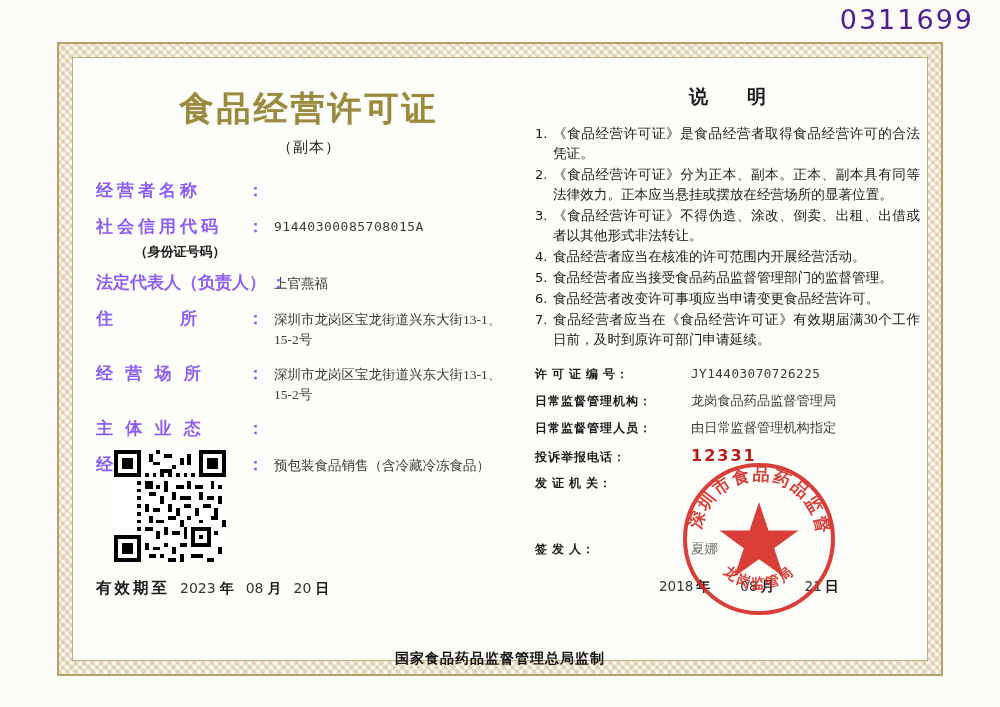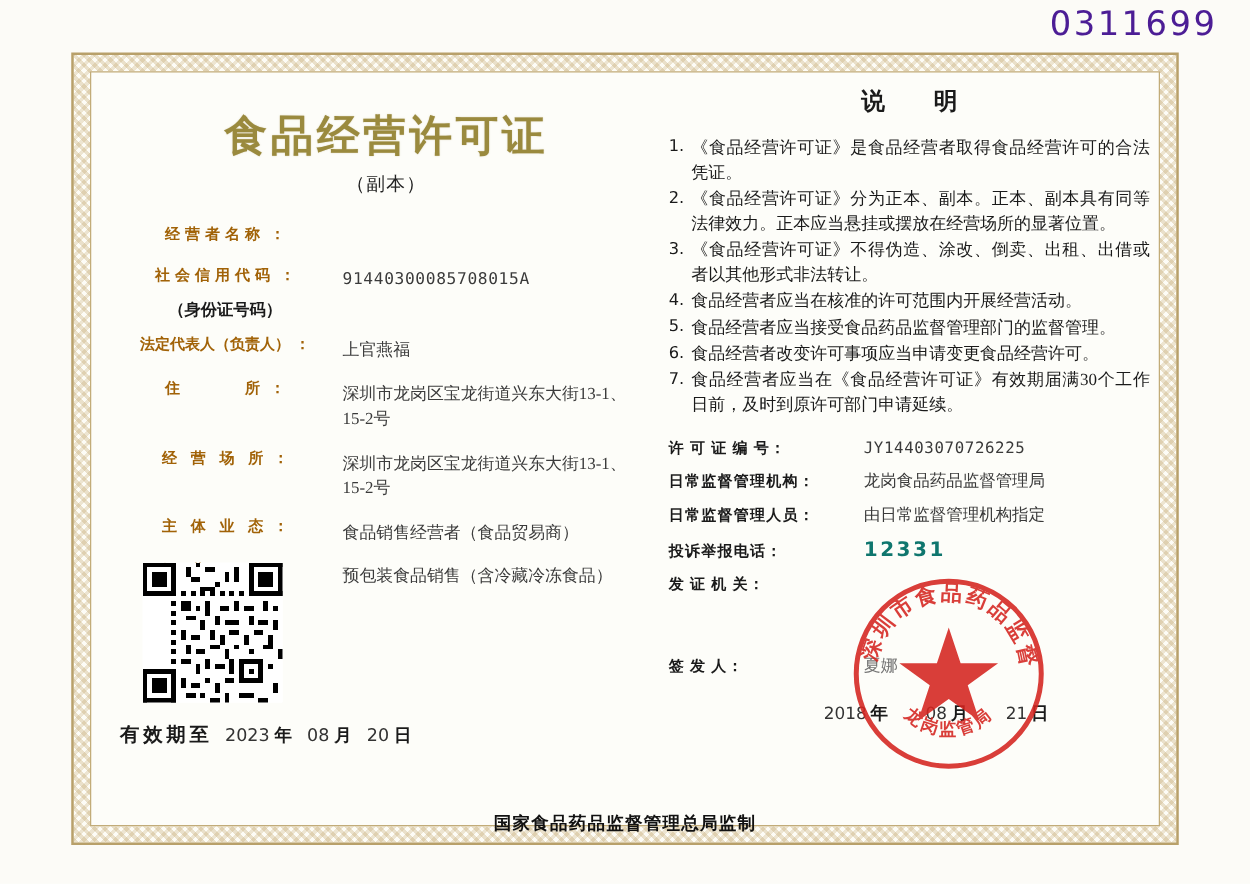--- a/index.html
+++ b/index.html
@@ -92,26 +92,26 @@
   }
   .field-row {
     display: flex;
     align-items: flex-start;
     margin-bottom: 13px;
     min-height: 20px;
   }
   .field-label {
     width: 168px;
     flex: 0 0 168px;
-    font-size: 12px;
-    font-weight: bold;
-    color: #a16207;
+    font-size: 17px;
+    font-weight: bold;
+    color: #8b5cf6;
     letter-spacing: 0px;
     display: flex;
-    justify-content: center;
+    justify-content: space-between;
     white-space: nowrap;
   }
   .field-label.tight {
     letter-spacing: 0;
   }
   .field-label .colon {
     margin-left: 4px;
   }
   .label-text {
     display: inline-block;
@@ -169,21 +169,21 @@
   }
   .validity .vunit {
     font-size: 14px;
     font-weight: bold;
     margin-right: 2px;
   }
   
   .right-col {
     position: absolute;
     left: 455px;
-    top: 6px;
+    top: 22px;
     width: 385px;
   }
   .notes-title {
     text-align: center;
     font-size: 19px;
     font-weight: bold;
     letter-spacing: 10px;
     margin-bottom: 14px;
     margin-right: -10px;
   }
@@ -231,21 +231,21 @@
   .lic-value.mono {
     font-family: "DejaVu Sans Mono", monospace;
     font-size: 12.6px;
     letter-spacing: 0.5px;
   }
   .lic-value.phone {
     font-family: "DejaVu Sans", sans-serif;
     font-size: 16px;
     font-weight: bold;
     letter-spacing: 2px;
-    color: #0f766e;
+    color: #b91c1c;
   }
   .lic-row.tall { margin-bottom: 16px; }
   .signer-row {
     display: flex;
     align-items: baseline;
     margin-top: 48px;
   }
   .signer-row .lic-label { flex: 0 0 148px; }
   .signer-value {
     font-size: 13.5px;
@@ -347,21 +347,20 @@
               <span class="colon">：</span>
             </div>
           <div class="field-value">深圳市龙岗区宝龙街道兴东大街13-1、15-2号</div>
         </div>
 
         <div class="field-row">
           <div class="field-label">
               <span class="label-text">主 体 业 态</span>
               <span class="colon">：</span>
             </div>
-          <div class="field-value">食品销售经营者（食品贸易商）</div>
         </div>
 
         <div class="field-row">
           <div class="field-label">
               <span class="label-text">经 营 项 目</span>
               <span class="colon">：</span>
             </div>
           <div class="field-value">预包装食品销售（含冷藏冷冻食品）</div>
         </div>
 

